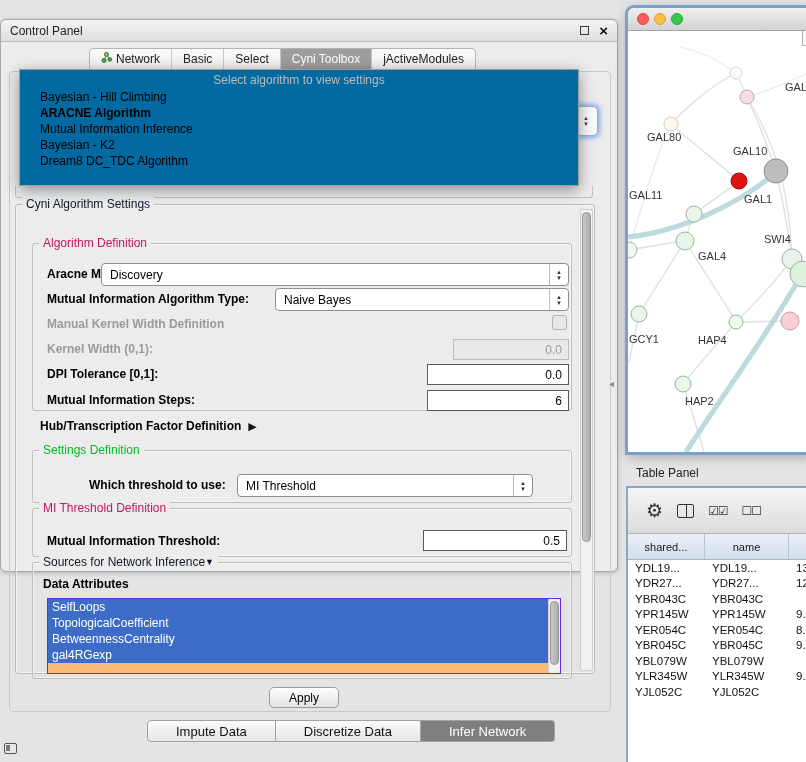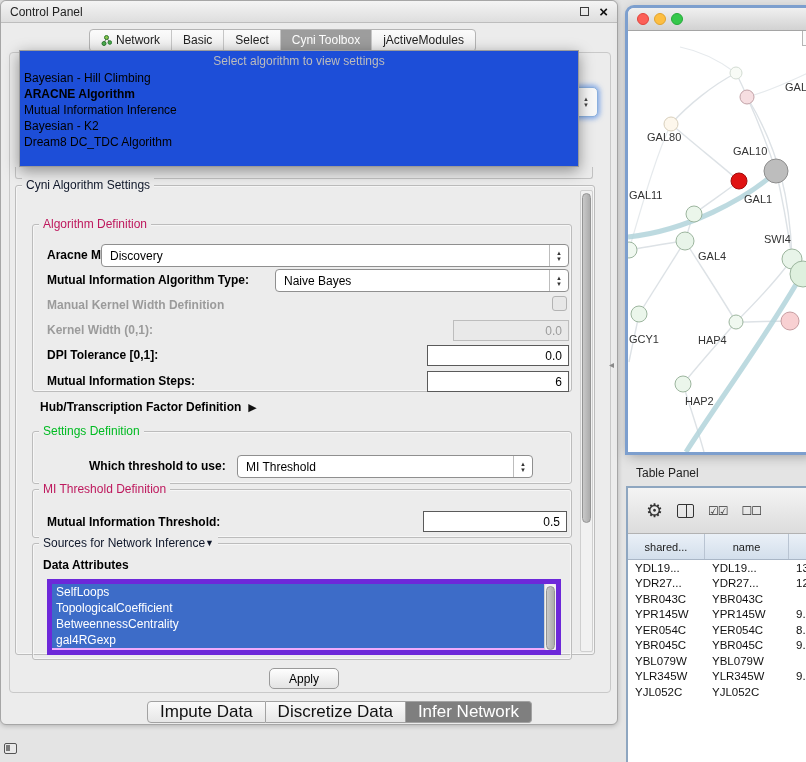--- a/index.html
+++ b/index.html
@@ -9,28 +9,28 @@
 .abs{position:absolute}
 
 
 .cpanel{position:absolute;background:#ececec;border:1px solid #a6a6a6;border-radius:6px;box-shadow:0 1px 5px rgba(0,0,0,.22)}
 .cp-title{position:absolute;left:0;top:0;right:0;height:22px;background:linear-gradient(#f4f4f4,#dedede);border-bottom:1px solid #bdbdbd;border-radius:6px 6px 0 0;display:flex;align-items:center;padding:0 9px;color:#222}
 .cp-title-text{flex:1;font-size:12px}
 .cp-float{width:9px;height:9px;border:1.5px solid #3a3a3a;margin-right:10px;display:inline-block}
 .cp-close{font-weight:bold;font-size:15px;color:#111;line-height:1}
 
 #top-tabs{display:flex;align-items:stretch;height:23px;background:linear-gradient(#fbfbfb,#ededed);border:1px solid #b4b4b4;border-radius:4px;overflow:hidden}
-.tab{padding:3px 11px 4px;font-size:12px;color:#222;border-right:1px solid #c6c6c6;display:flex;align-items:center;gap:4px;white-space:nowrap}
+.tab{padding:3px 11px 4px;font-size:12px;color:#222;border-right:1px solid #c6c6c6;display:flex;gap:4px;white-space:nowrap}
 .tab:last-child{border-right:none}
 .tab.sel{background:#9d9d9d;color:#fff}
 
 .content-outline{border:1px solid #c9c9c9;border-radius:4px}
 .remnant{border:1px solid #c2c2c2;border-top:none;border-radius:0 0 3px 3px}
 
-#popup{background:#1d4ed8;border:1px solid #9b9b9b;box-shadow:0 4px 14px rgba(0,0,0,.4);z-index:20;padding:2px 0}
+#popup{background:#0369a1;border:1px solid #9b9b9b;box-shadow:0 4px 14px rgba(0,0,0,.4);z-index:20;padding:2px 16px}
 .popup-placeholder{color:#bcbcbc;text-align:center;height:17px;line-height:17px}
 .popup-item{height:16px;line-height:16px;padding-left:4px;color:#000}
 .popup-item.sel{font-weight:bold}
 
 .combo-remnant{z-index:15;background:#f8f8f8;border:1px solid #8cb0dd;border-radius:5px;box-shadow:0 0 5px 2px rgba(100,150,230,.75);display:flex;flex-direction:column;align-items:center;justify-content:center;font-size:6px;line-height:6px;color:#444}
 
 .fieldset{position:absolute;border:1px solid #bcbcbc;border-radius:3px;box-shadow:inset 0 0 0 1px rgba(255,255,255,.55)}
 .legend{position:absolute;top:-8px;left:6px;background:#ececec;padding:0 4px;font-size:12px;white-space:nowrap;color:#0f172a}
 .legend.blue{color:#be185d}
 .legend.green{color:#00bb22}
@@ -42,28 +42,28 @@
 .combo .cval{flex:1;padding-left:8px;font-size:12px;color:#000}
 .combo .carr{width:19px;align-self:stretch;border-left:1px solid #bdbdbd;display:flex;flex-direction:column;align-items:center;justify-content:center;font-size:6px;line-height:6px;color:#333}
 
 .tfield{position:absolute;height:21px;border:1px solid #5a5a5a;background:#fff;font-family:inherit;font-size:12px;text-align:right;padding:0 6px;color:#000}
 .tfield.dis{border-color:#bdbdbd;background:#e9e9e9;color:#9b9b9b}
 .checkbox{position:absolute;width:15px;height:15px;border:1px solid #b3b3b3;background:#e7e7e7;border-radius:3px}
 
 .scrollbar-v{position:absolute;background:#f1f1f1;border:1px solid #cfcfcf;border-radius:2px}
 .scroll-thumb{position:absolute;left:1px;right:1px;background:linear-gradient(90deg,#c9c9c9,#acacac);border:1px solid #949494;border-radius:5px}
 
-.attr-list{position:absolute;background:#f0abfc;border:5px solid #6d28d9;overflow:hidden}
+.attr-list{position:absolute;background:#fdba74;border:1px solid #6d28d9;overflow:hidden}
 .attr-item{height:16px;line-height:16px;padding-left:4px;font-size:12px;margin-right:12px}
 .attr-item.sel{background:#3d6cc8;color:#fff}
 
 .btn{position:absolute;height:21px;background:linear-gradient(#fefefe,#e3e3e3);border:1px solid #9a9a9a;border-radius:5px;font-size:12px;display:flex;align-items:center;justify-content:center;color:#000}
 
 #bottom-tabs{position:absolute;display:flex;height:22px}
-.btab{padding:3px 12px;font-size:17px;background:linear-gradient(#fafafa,#e6e6e6);border:1px solid #a2a2a2;border-left:none;display:flex;align-items:center;white-space:nowrap}
+.btab{padding:3px 28px;font-size:13px;background:linear-gradient(#fafafa,#e6e6e6);border:1px solid #a2a2a2;border-left:none;display:flex;align-items:center;white-space:nowrap}
 .btab:first-child{border-left:1px solid #a2a2a2;border-radius:4px 0 0 4px}
 .btab:last-child{border-radius:0 4px 4px 0}
 .btab.sel{background:#7f7f7f;color:#fff}
 
 .splitter{position:absolute;color:#8a8a8a;font-size:10px}
 
 
 .netwin{position:absolute;background:#fff;border-radius:6px 6px 0 0;box-shadow:0 0 0 3px #7d9fce,0 3px 14px rgba(0,0,0,.35)}
 .net-title{height:23px;background:linear-gradient(#f0f0f0,#d2d2d2);border-bottom:1px solid #a5a5a5;border-radius:6px 6px 0 0;display:flex;align-items:center;padding-left:9px;gap:5px}
 .light{width:12px;height:12px;border-radius:50%}
@@ -88,21 +88,21 @@
 .tc{padding-left:7px;white-space:nowrap;overflow:hidden}
 
 .mini-icon{position:absolute;width:13px;height:11px;border:1.5px solid #555;border-radius:2px;background:#e9e9e9}
 .mini-icon:before{content:"";position:absolute;left:1px;top:1px;width:4px;height:6px;background:#7a7a7a}
 </style>
 </head>
 <body>
 
 <div id="app">
 
-  <div class="cpanel" style="left:0;top:0;width:618px;height:725px">
+  <div class="cpanel" style="left:0;top:19px;width:618px;height:553px">
     <div class="cp-title">
       <span class="cp-title-text">Control Panel</span>
       <span class="cp-float"></span>
       <span class="cp-close">×</span>
     </div>
 
     <div id="top-tabs" class="abs" style="left:88px;top:28px">
         <div class="tab">
           <svg width="11" height="11">
             <line x1="3" y1="8.5" x2="5.5" y2="2.5" stroke="#777" stroke-width="1"></line>

